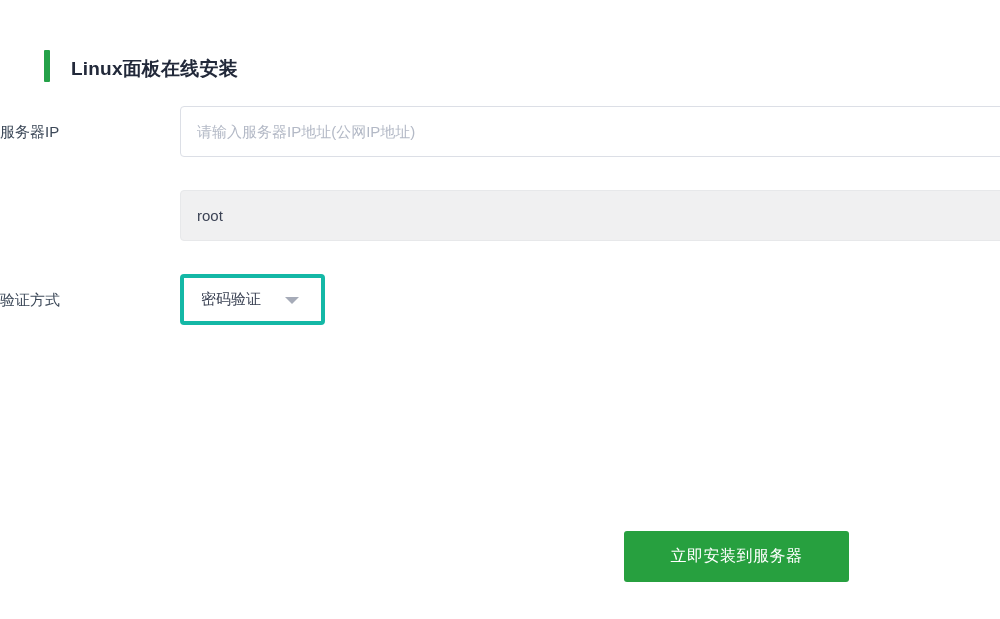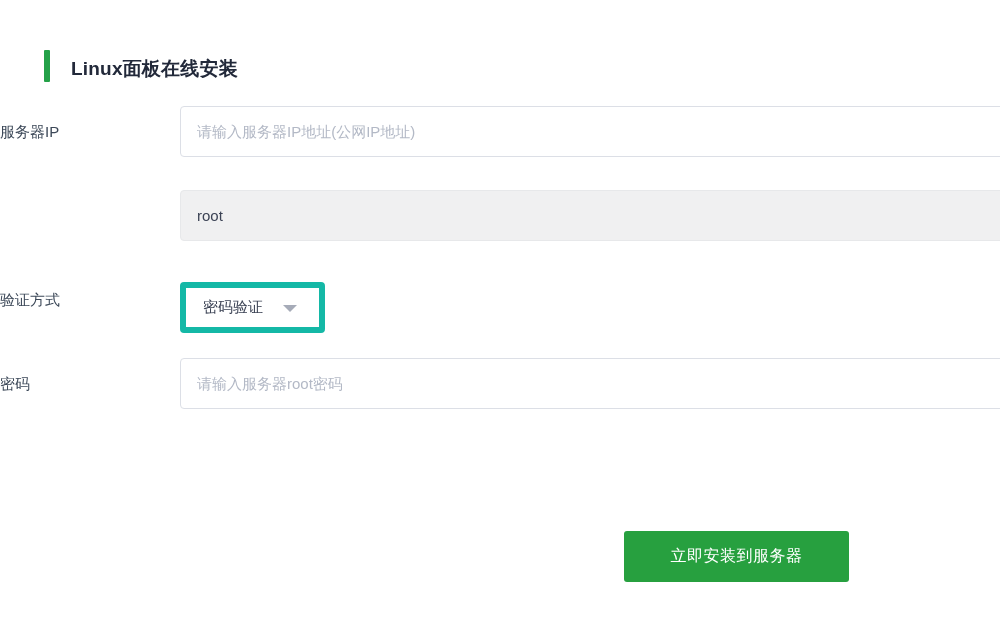--- a/index.html
+++ b/index.html
@@ -100,27 +100,26 @@
     border-color: #e7e8ea;
     color: #3b4254;
   }
 
   
   .select {
     position: relative;
     box-sizing: border-box;
     width: 145px;
     height: 51px;
-    border: 6px solid #14b8a6;
+    border: 4px solid #14b8a6;
     border-radius: 4px;
     background: #ffffff;
     display: flex;
     align-items: center;
     cursor: pointer;
-    margin-top: 8px;
   }
   .select-value {
     margin-left: 17px;
     font-size: 15px;
     color: #3b4254;
     white-space: nowrap;
   }
   .caret-icon {
     position: absolute;
     right: 22px;
@@ -183,26 +182,20 @@
     <div class="form-row">
       <div class="form-label">验证方式</div>
       <div class="field-wrap">
         <div class="select">
           <span class="select-value">密码验证</span>
           <span class="caret-icon"></span>
         </div>
       </div>
     </div>
 
-    <div class="form-row">
-      <div class="form-label">密码</div>
-      <div class="field-wrap">
-        <input class="text-input" type="text" value="" placeholder="请输入服务器root密码" style="">
-      </div>
-    </div>
 
   </div>
 
   <div class="submit-row">
     <button class="submit-button">立即安装到服务器</button>
   </div>
 
 </div>
 
 </body></html>

